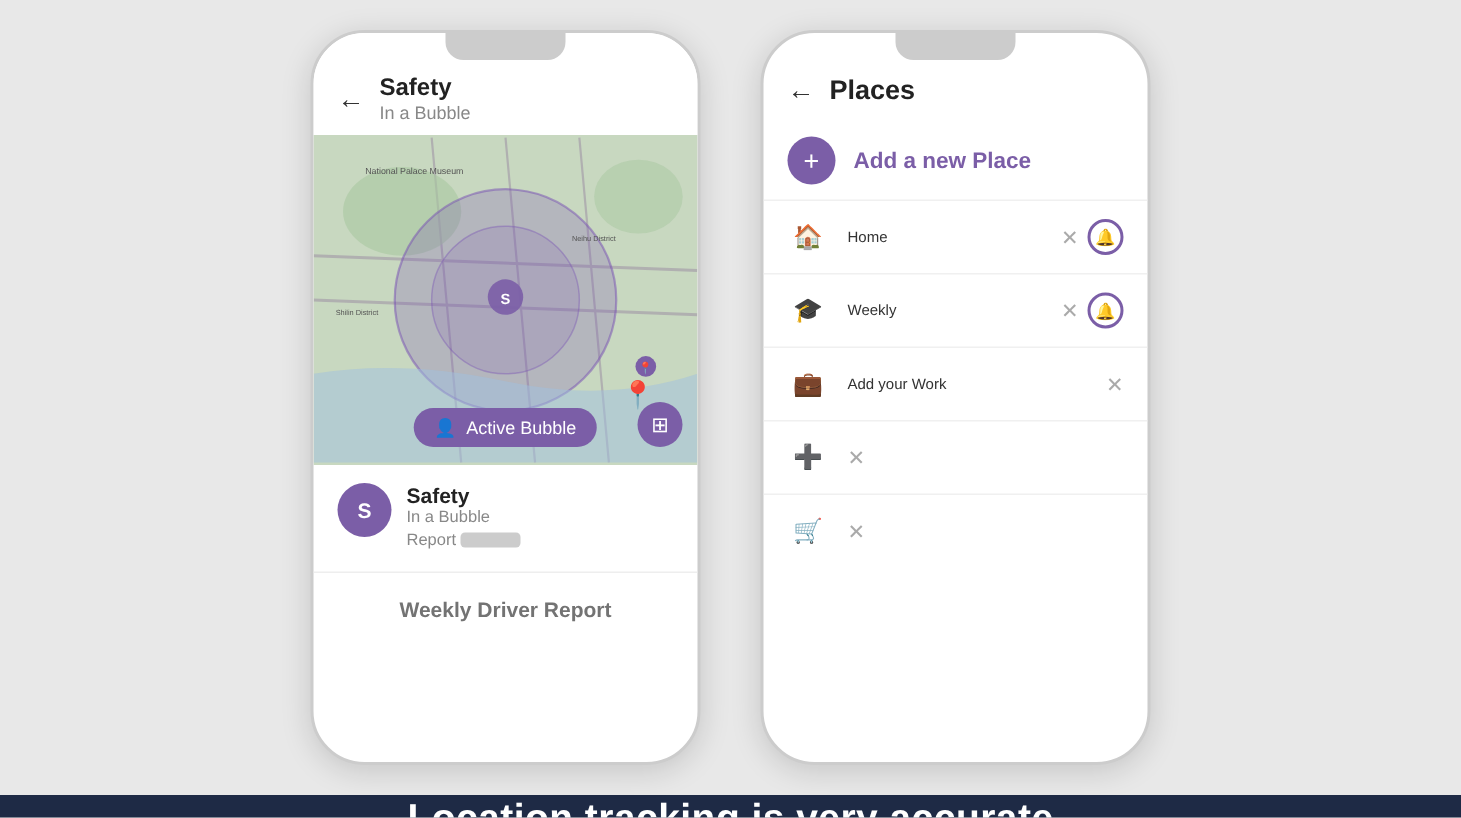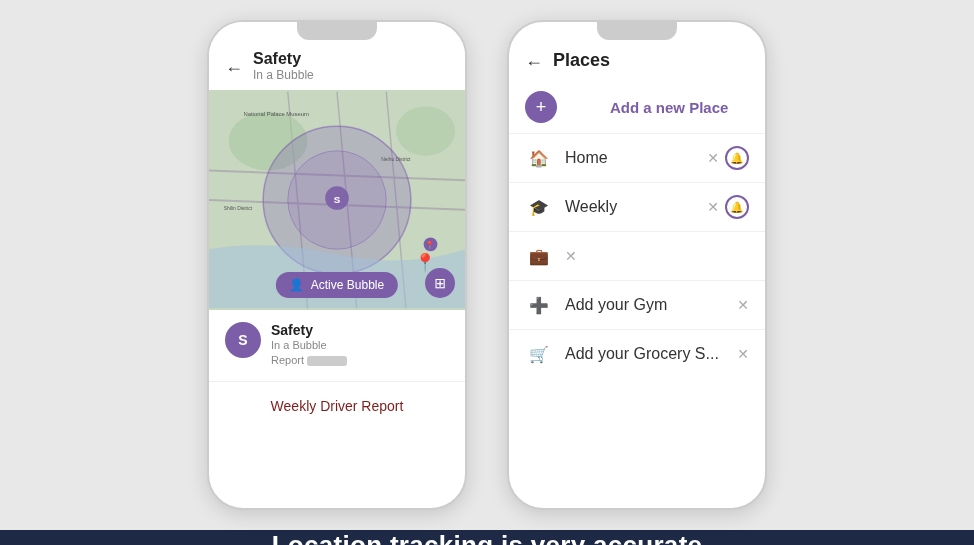--- a/index.html
+++ b/index.html
@@ -178,22 +178,22 @@
       height: 10px;
       background: #ccc;
       border-radius: 3px;
       vertical-align: middle;
     }
 
     .weekly-report {
       padding: 16px;
       text-align: center;
       font-size: 14px;
-      font-weight: 400;
-      color: #7f1d1d;
+      font-weight: 700;
+      color: #737373;
     }
 
     
     .right-phone .phone-content {
       display: flex;
       flex-direction: column;
       height: 100%;
       padding-top: 20px;
     }
 
@@ -228,21 +228,20 @@
       justify-content: center;
       color: white;
       font-size: 18px;
       flex-shrink: 0;
     }
 
     .add-place-label {
       font-size: 15px;
       font-weight: 600;
       color: #7B5EA7;
-      margin-left: 41px;
     }
 
     .place-row {
       padding: 10px 16px;
       display: flex;
       align-items: center;
       gap: 12px;
       border-top: 1px solid #f0f0f0;
     }
 
@@ -251,21 +250,21 @@
       height: 28px;
       display: flex;
       align-items: center;
       justify-content: center;
       font-size: 16px;
       flex-shrink: 0;
     }
 
     .place-label {
       flex: 1;
-      font-size: 16px;
+      font-size: 10px;
       color: #333;
     }
 
     .place-actions {
       display: flex;
       align-items: center;
       gap: 6px;
     }
 
     .x-btn {
@@ -408,36 +407,35 @@
         <div class="place-icon">🎓</div>
         <span class="place-label">Weekly</span>
         <div class="place-actions">
           <span class="x-btn">✕</span>
           <div class="bell-btn">🔔</div>
         </div>
       </div>
 
       <div class="place-row">
         <div class="place-icon">💼</div>
+        <span class="place-label">Add your Work</span>
         <div class="place-actions">
           <span class="x-btn">✕</span>
         </div>
       </div>
 
       <div class="place-row">
         <div class="place-icon">➕</div>
-        <span class="place-label">Add your Gym</span>
         <div class="place-actions">
           <span class="x-btn">✕</span>
         </div>
       </div>
 
       <div class="place-row">
         <div class="place-icon">🛒</div>
-        <span class="place-label">Add your Grocery S...</span>
         <div class="place-actions">
           <span class="x-btn">✕</span>
         </div>
       </div>
 
     </div>
   </div>
 
 </div>
 

